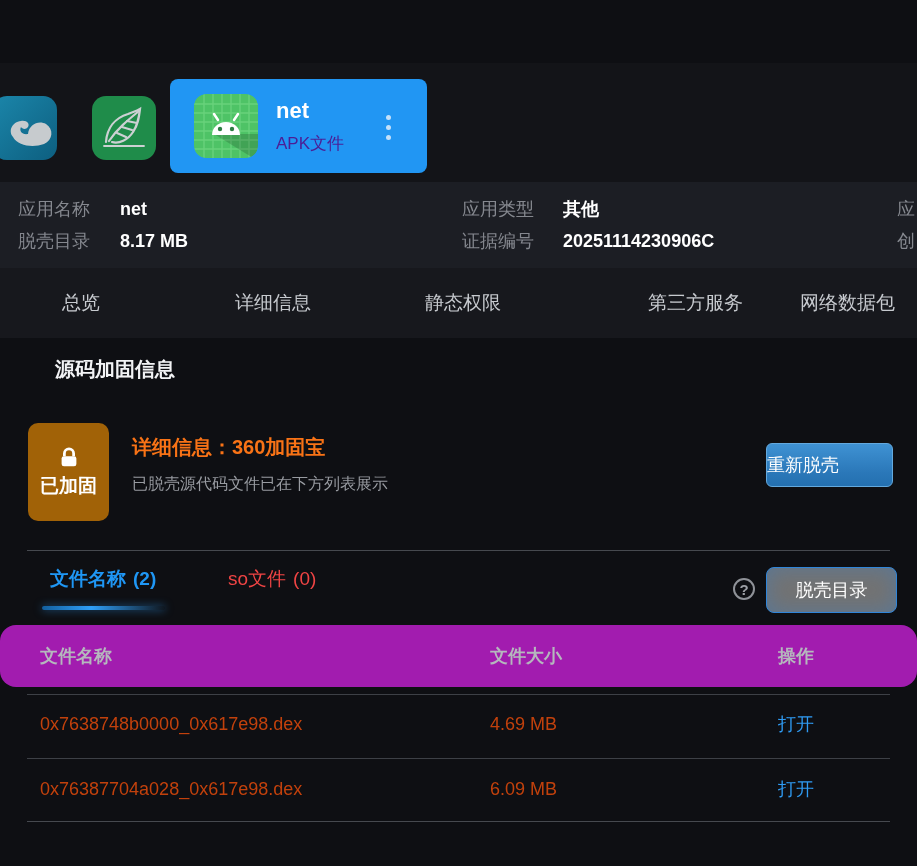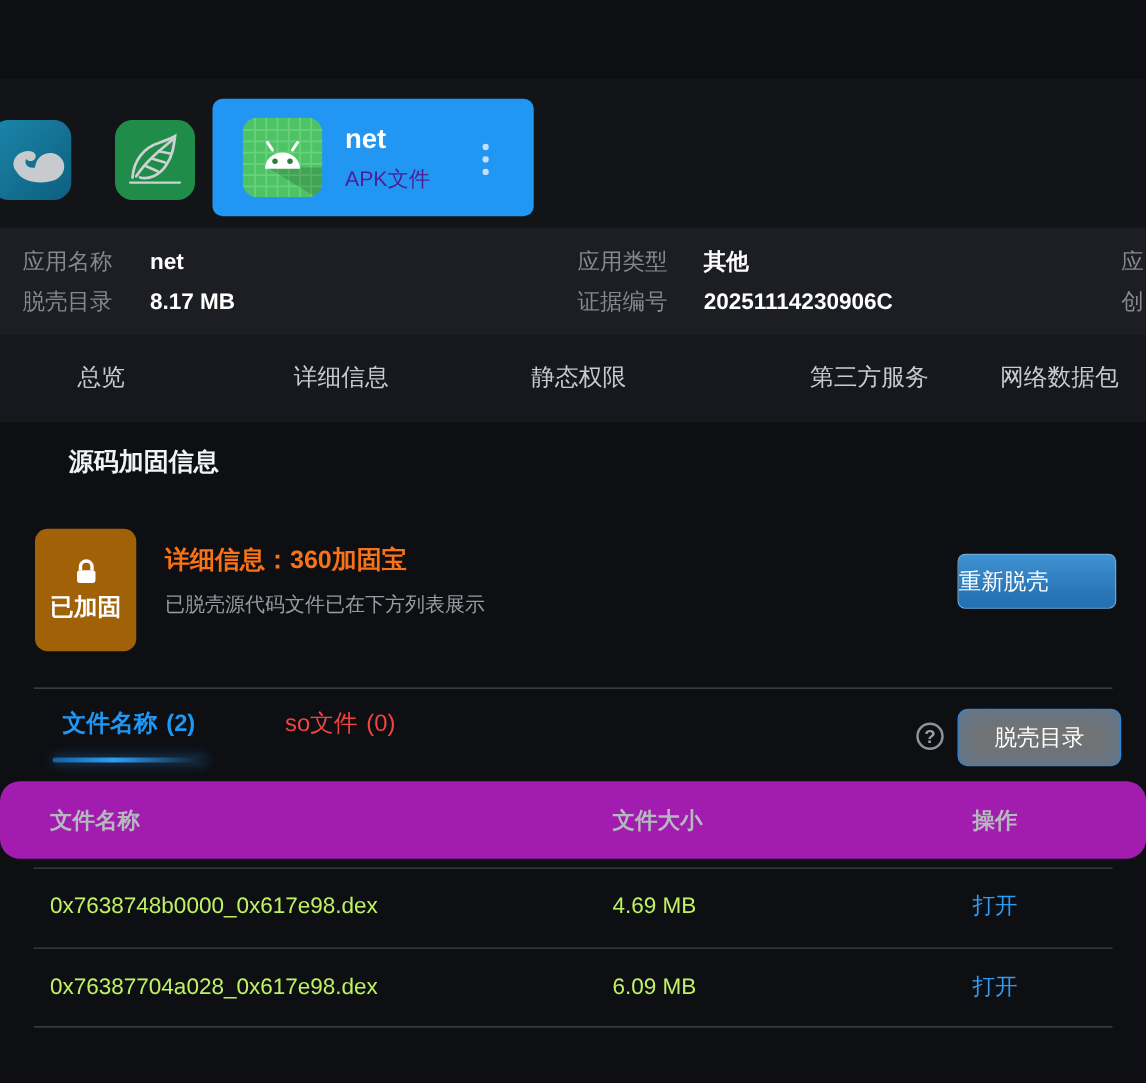--- a/index.html
+++ b/index.html
@@ -70,21 +70,21 @@
   .help-icon { position:absolute; left:733px; top:240px; width:22px; height:22px; border-radius:50%;
                border:2px solid #8f9298; color:#9da0a6; font-size:15px; font-weight:bold;
                text-align:center; line-height:19px; cursor:pointer; }
   .dir-btn { position:absolute; left:766px; top:229px; width:131px; height:46px; border-radius:8px;
              border:1px solid #2f85d9; background:#737373; color:#ffffff; font-size:18px;
              text-align:center; line-height:44px; cursor:pointer;
              box-shadow:inset 0 0 22px rgba(36,130,228,0.32); }
 
   .table-head { position:absolute; top:287px; left:0; width:100%; height:62px; background:#a21caf;border-radius:16px; }
   .table-head span { position:absolute; line-height:62px; font-size:18px; font-weight:600; color:#b5b8bd; }
-  .file-row span { position:absolute; font-size:18px; line-height:24px; color:#bef264; white-space:nowrap; }
+  .file-row span { position:absolute; font-size:18px; line-height:24px; color:#c2410c; white-space:nowrap; }
   .fr1 { top:374px; } .fr2 { top:439px; }
   .col-name { left:40px; } .col-size { left:490px; } .col-act { left:778px; }
   .open-link { color:#2f9bf3 !important; cursor:pointer; }
 </style>
 </head>
 <body>
 
 <div class="screen">
 
 

